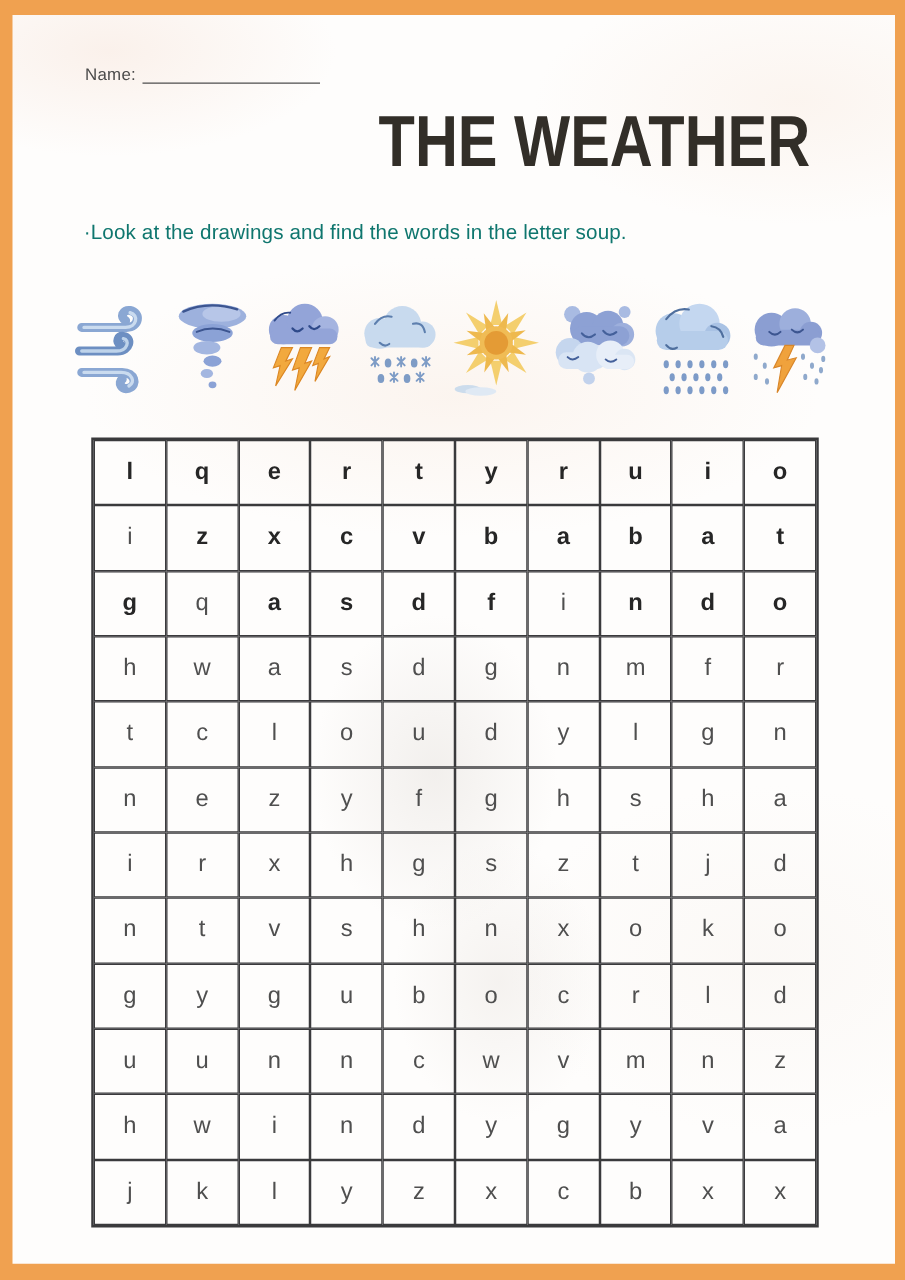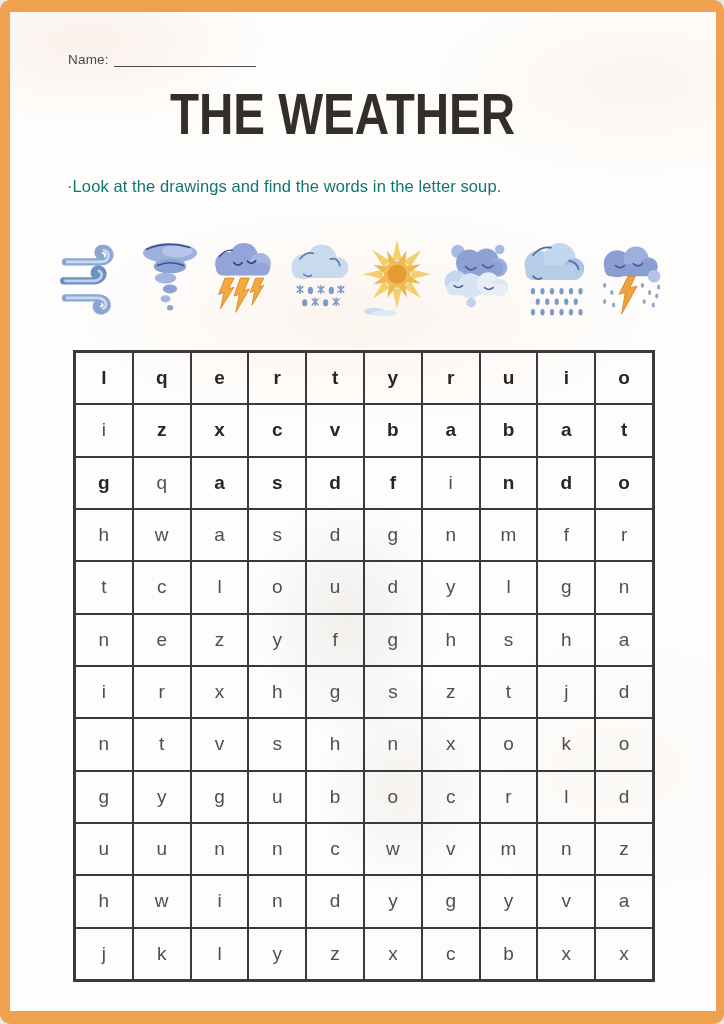--- a/index.html
+++ b/index.html
@@ -1,21 +1,20 @@
 <!DOCTYPE html>
 <html><head>
 <meta charset="utf-8">
 <style>
   html,body{margin:0;padding:0;background:#e8e8e8;}
   .page{
     position:relative;width:724px;height:1024px;overflow:hidden;
     background:#fefdfc;
     font-family:"Liberation Sans",sans-serif;
     box-sizing:border-box;
-    border-radius:10px;
   }
   .page-tint{
     position:absolute;inset:0;pointer-events:none;
     background:
       radial-gradient(ellipse 260px 120px at 12% 4%, rgba(246,226,214,.45), transparent 70%),
       radial-gradient(ellipse 300px 140px at 88% 8%, rgba(248,232,220,.40), transparent 70%),
       radial-gradient(ellipse 420px 160px at 50% 31%, rgba(249,236,226,.50), transparent 70%),
       radial-gradient(ellipse 300px 200px at 85% 75%, rgba(246,240,234,.35), transparent 70%);
   }
   .frame{
@@ -29,21 +28,21 @@
   .name-row{
     position:absolute;left:68px;top:52px;
     display:flex;align-items:flex-end;
     font-size:13.5px;color:#4b4b4b;letter-spacing:.2px;
   }
   .name-line{
     display:inline-block;width:142px;height:13px;margin-left:5px;
     border-bottom:1.6px solid #4e4e4e;
   }
   
-  .title-wrap{position:absolute;left:0;top:82px;width:686px;text-align:center;}
+  .title-wrap{position:absolute;left:0;top:82px;width:686px;text-align:right;}
   .title{
     display:inline-block;font-size:58px;line-height:64px;font-weight:700;
     color:#322e28;letter-spacing:0px;
     transform:scaleX(.82);transform-origin:50% 50%;
     white-space:nowrap;
   }
   
   .instruction{
     position:absolute;left:67px;top:177px;
     font-size:16.5px;color:#0f766e;letter-spacing:.1px;

